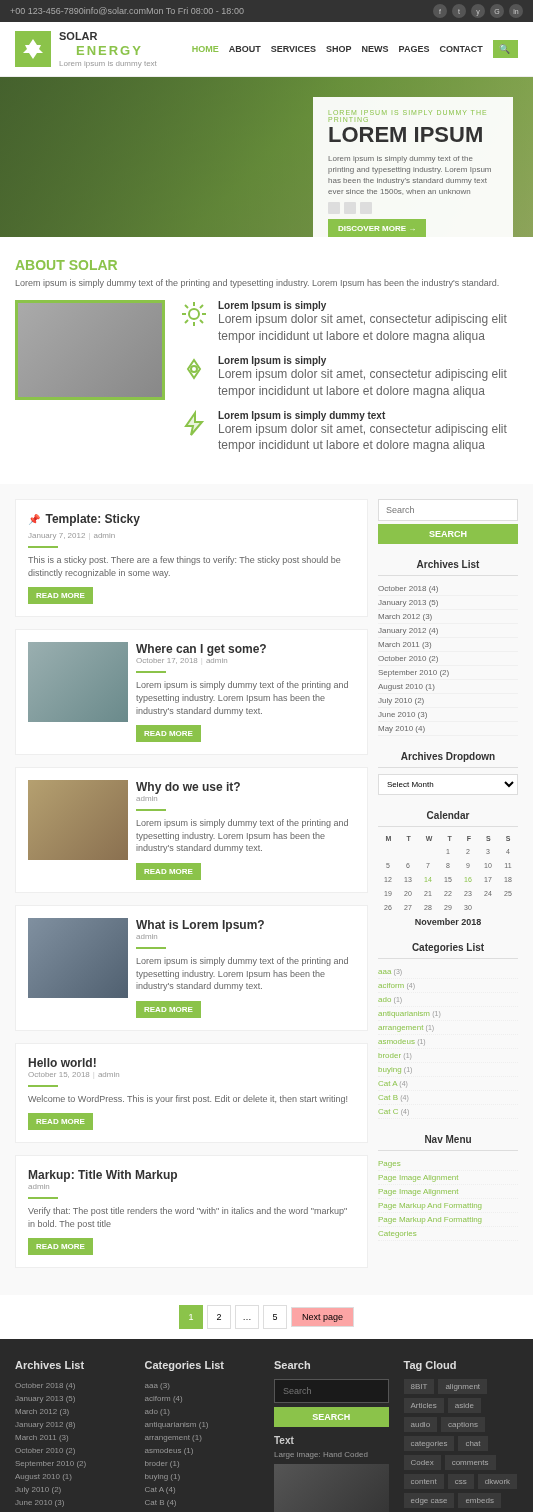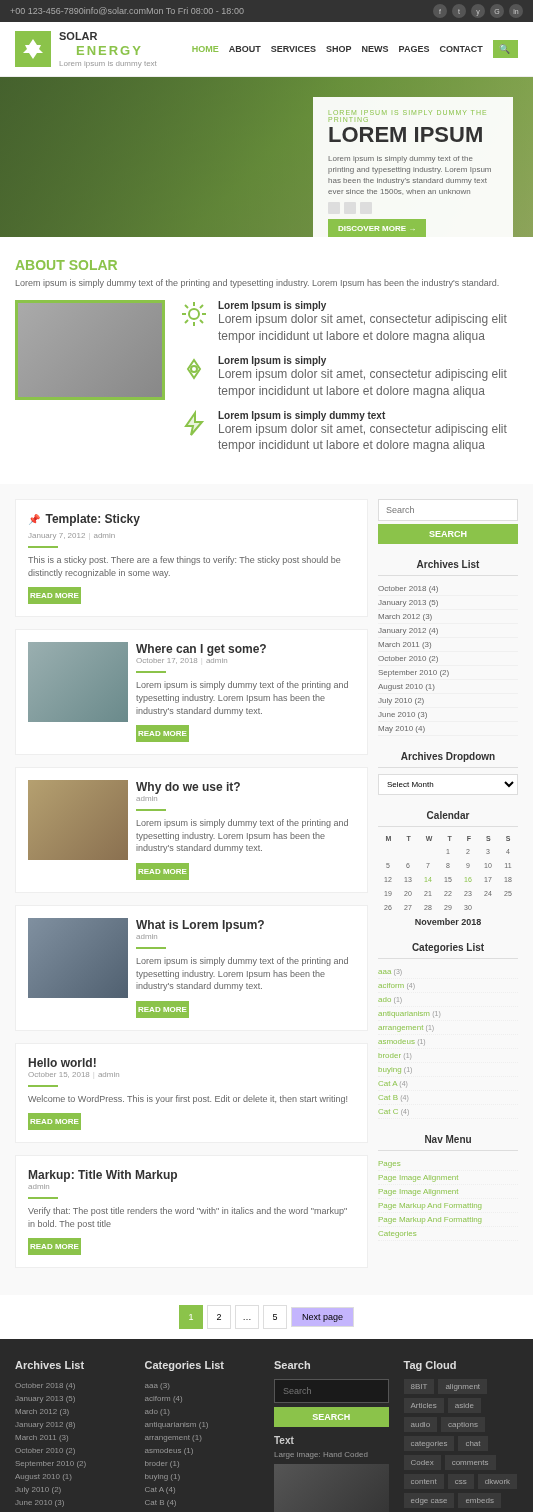--- a/index.html
+++ b/index.html
@@ -134,21 +134,21 @@
     .post-header { display: flex; align-items: center; gap: 5px; margin-bottom: 5px; }
     .sticky-icon { color: #333; font-size: 10px; }
     .post-title { font-size: 12px; font-weight: bold; color: #333; }
     .post-meta { font-size: 8px; color: #999; margin-bottom: 6px; }
     .post-meta .divider { color: #ccc; margin: 0 3px; }
     .post-excerpt { font-size: 9px; color: #666; line-height: 1.4; margin-bottom: 8px; }
     .read-more {
       background: #8bc34a;
       color: white;
       border: none;
-      padding: 4px 2px;
+      padding: 4px 8px;
       font-size: 8px;
       font-weight: bold;
       text-transform: uppercase;
       cursor: pointer;
     }
     .post-with-image { display: flex; gap: 8px; }
     .post-thumb {
       width: 100px; height: 80px; flex-shrink: 0;
       background: linear-gradient(135deg, #aaa, #777);
     }
@@ -204,21 +204,21 @@
       background: white;
       font-size: 9px;
       display: flex; align-items: center; justify-content: center;
       cursor: pointer;
     }
     .page-btn.active { background: #8bc34a; color: white; border-color: #8bc34a; }
     .page-next {
       padding: 4px 10px;
       border: 1px solid #ddd;
       font-size: 9px;
-      cursor: pointer; background: #c4b5fd;
+      cursor: pointer; background: #fca5a5;
     }
 
     
     .footer {
       background: #2a2a2a;
       color: #aaa;
       padding: 20px 15px 0;
     }
     .footer-grid {
       display: grid;

